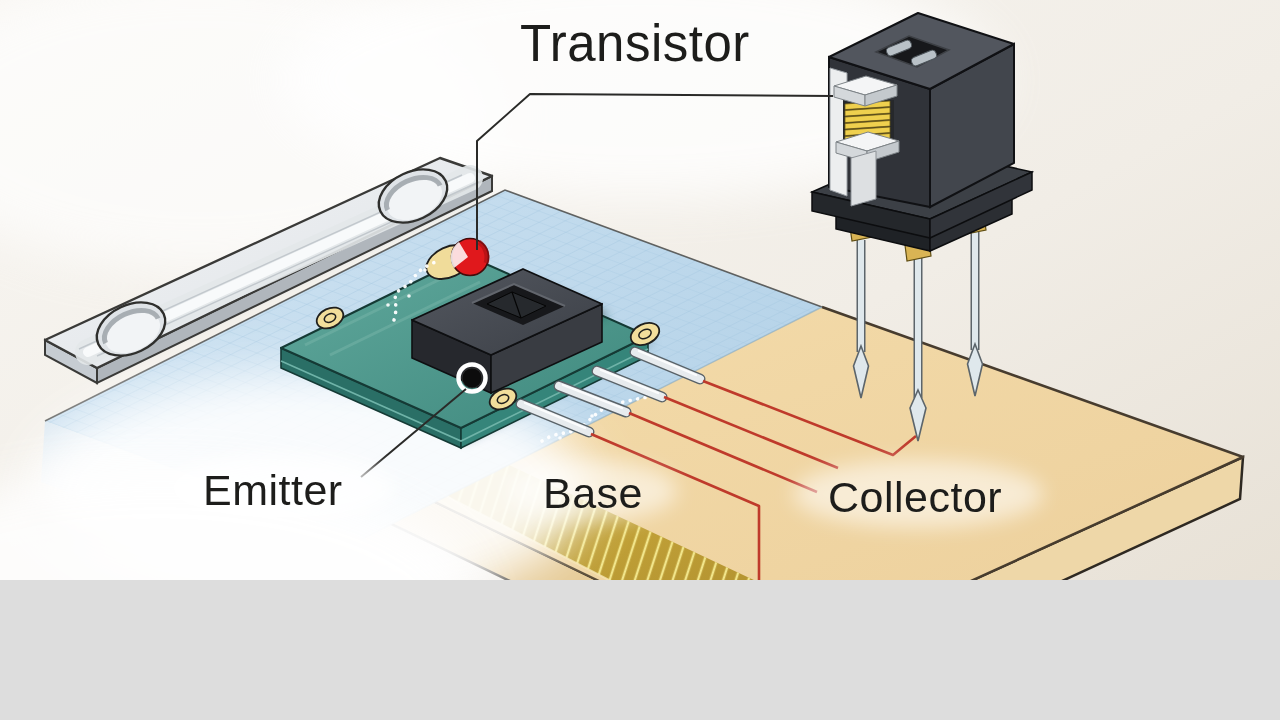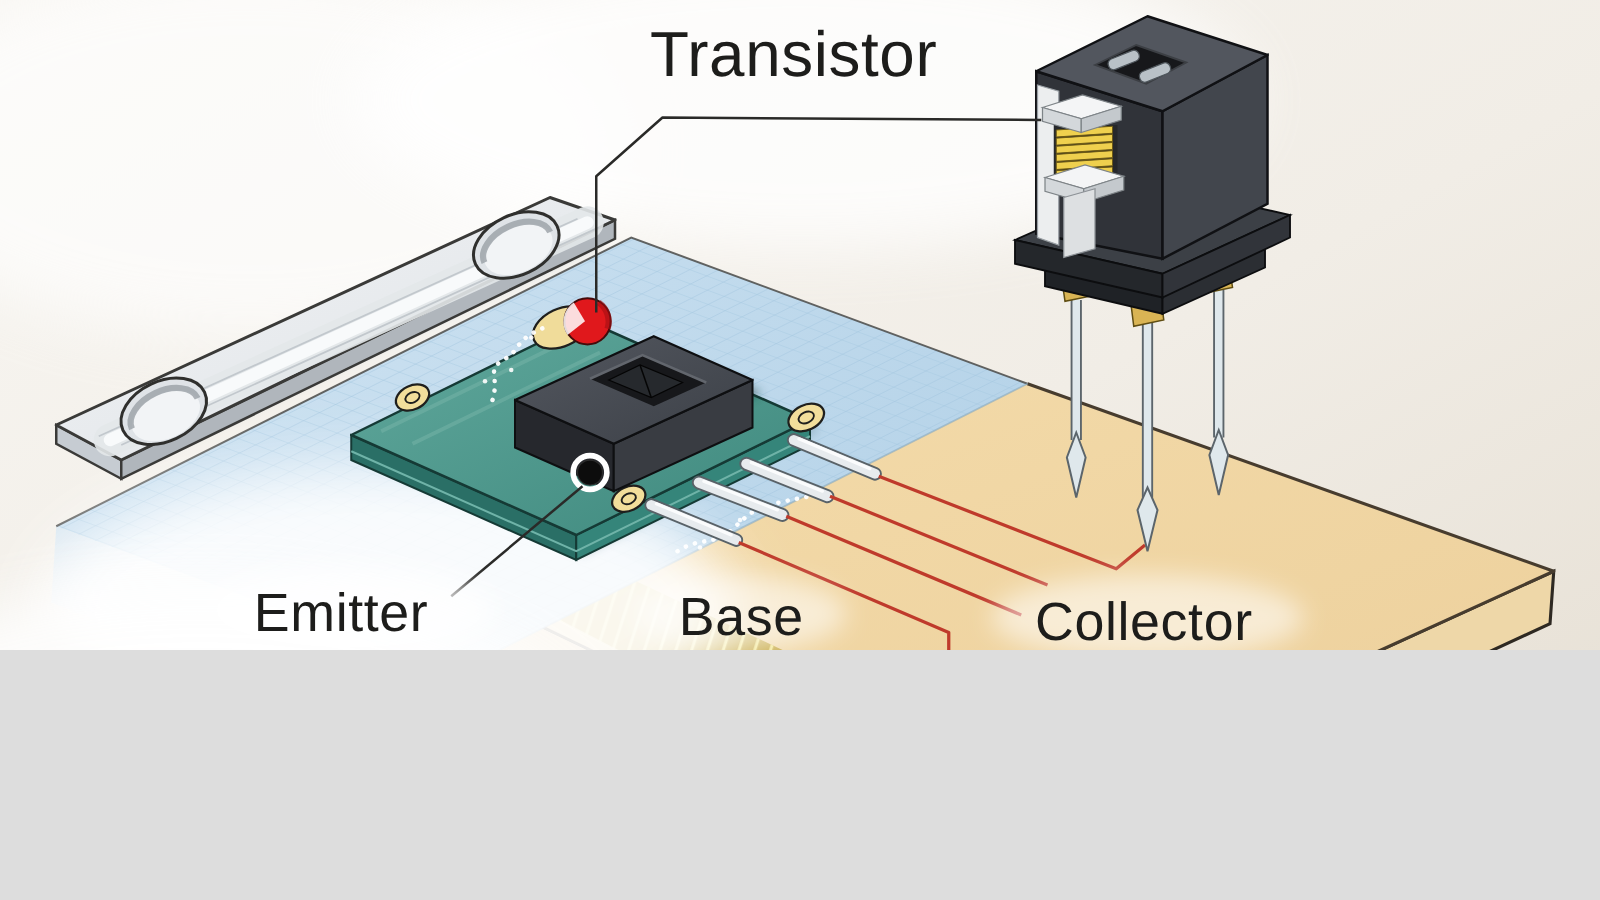--- a/index.html
+++ b/index.html
@@ -1,16 +1,16 @@
 <!DOCTYPE html>
 <html><head>
 <meta charset="utf-8">
 <style>
   html,body{margin:0;padding:0;background:#ddd;}
-  .stage{position:relative;width:1280px;height:520px;overflow:hidden;background:#fdba74;
+  .stage{position:relative;width:1280px;height:580px;overflow:hidden;background:#fdba74;
          font-family:"Liberation Sans", sans-serif;}
   svg{display:block;width:1280px;height:720px;}
   text.lbl{fill:#1d1d1b;font-family:"Liberation Sans", sans-serif;letter-spacing:.5px;}
 </style>
 </head>
 <body>
 
 <div class="stage">
 <svg viewBox="0 0 1280 720">
   <defs>

